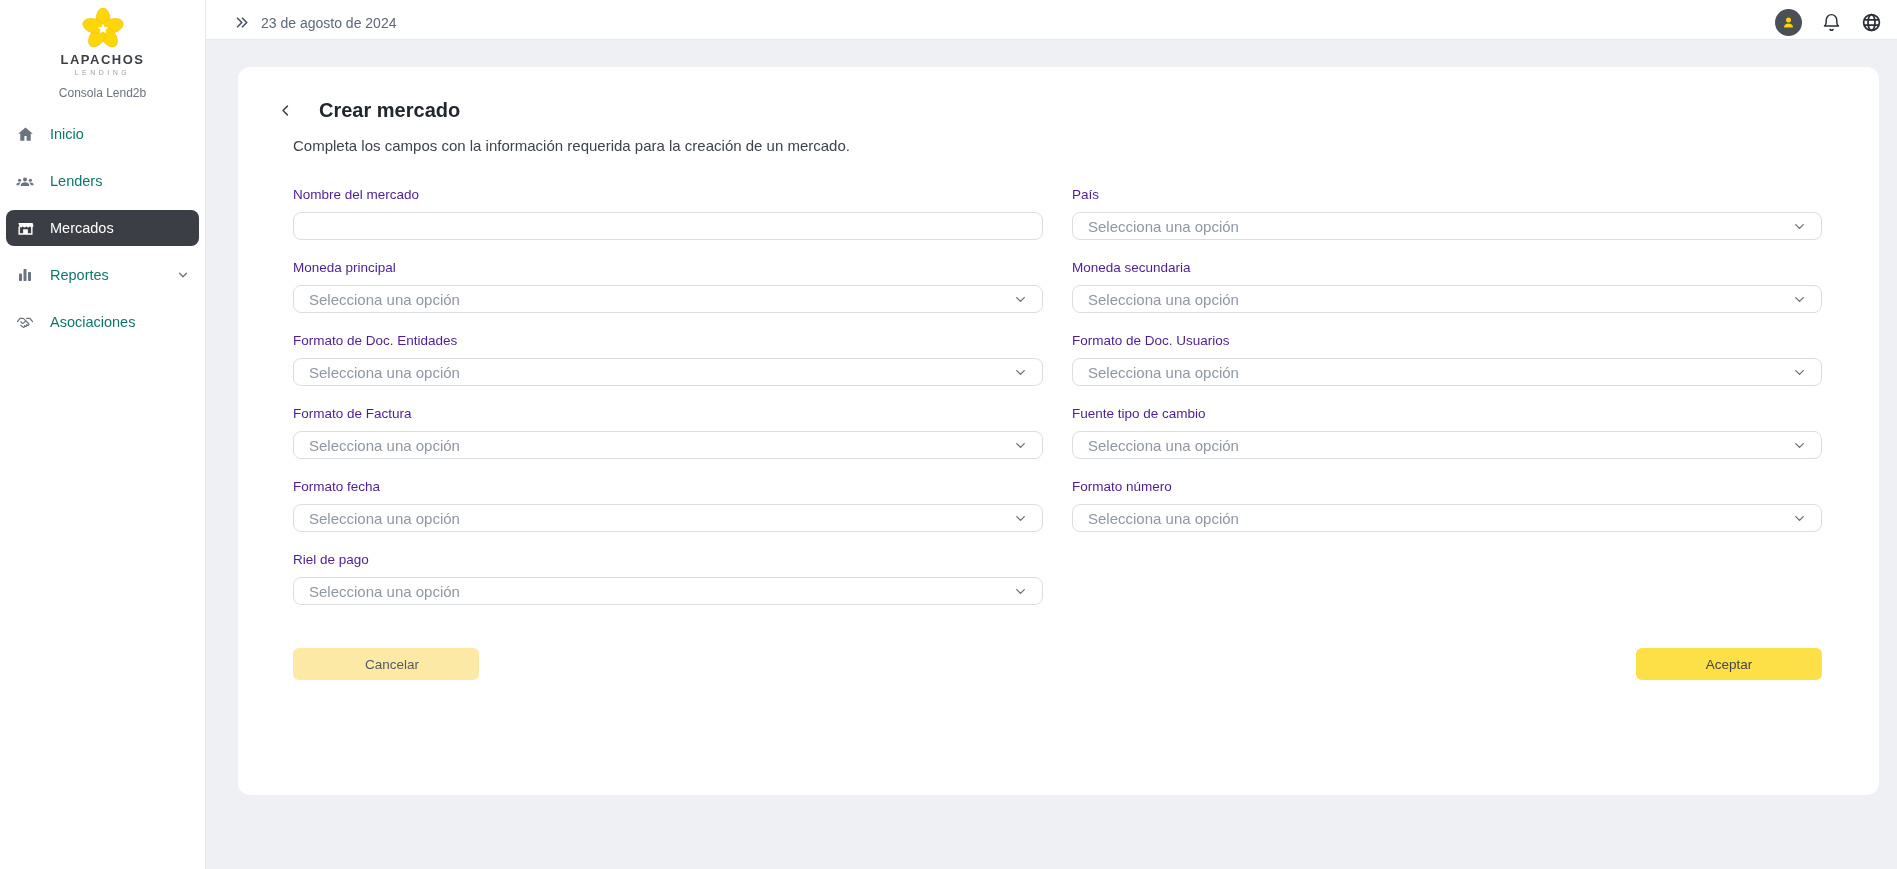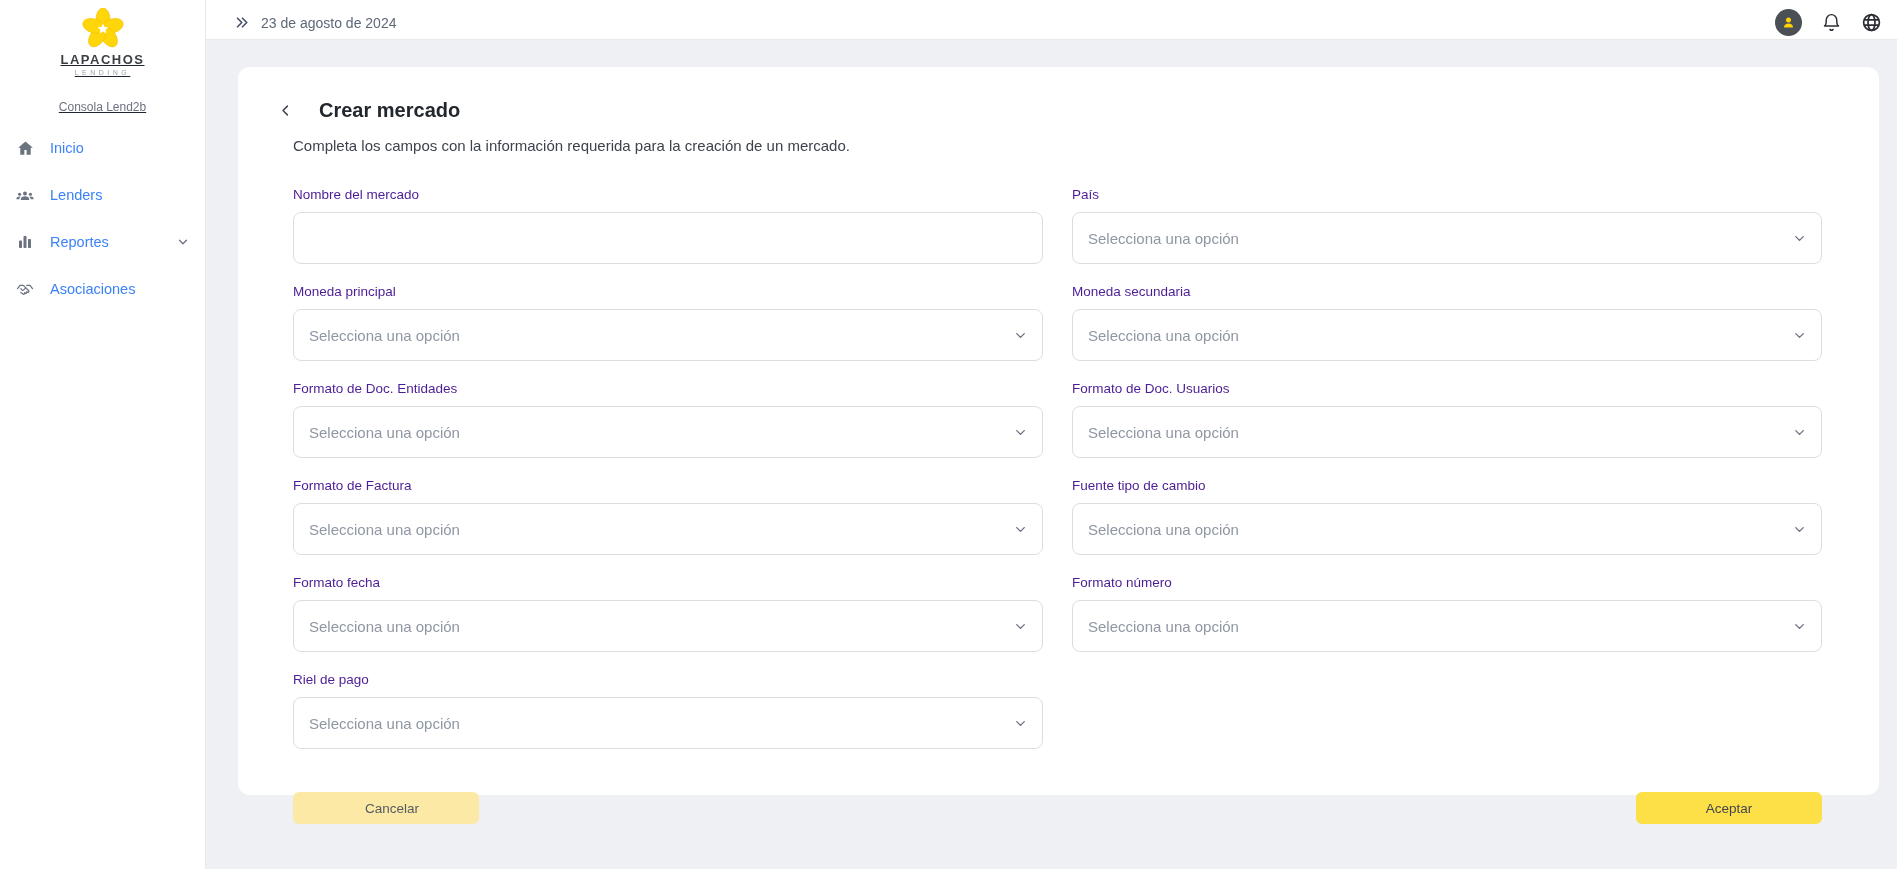--- a/index.html
+++ b/index.html
@@ -11,37 +11,37 @@
     color:#1f2530;
   }
   .app { display:flex; width:1897px; height:869px; }
 
   
   .sidebar {
     width:206px; min-width:206px; background:#ffffff;
     border-right:1px solid #e7e9ec;
     display:flex; flex-direction:column;
   }
-  .brand { padding-top:8px; text-align:center;text-decoration:underline; }
+  .brand { padding-top:8px; text-align:center; }
   .brand .flower { display:block; margin:0 auto; }
   .brand-name {
     font-size:13px; font-weight:bold; letter-spacing:1.5px;
     color:#3c4044; margin-top:2px;
   }
   .brand-sub {
     font-size:7px; letter-spacing:3.5px; color:#9aa1ab; margin-top:2px;
   }
-  .brand-console { font-size:12px; color:#6b7280; margin-top:24px; }
+  .brand-console { font-size:12px; color:#6b7280; margin-top:10px; }
 
   .nav { margin-top:16px; padding:0 6px; }
   .nav-item {
     display:flex; align-items:center; gap:15px;
     height:36px; padding:0 9px; margin-bottom:11px;
     border-radius:8px; cursor:pointer;
-    color:#3b82f6; font-size:14.5px;
+    color:#0f766e; font-size:14.5px;
   }
   .nav-item .nicon { width:20px; height:20px; flex:none; display:flex; align-items:center; justify-content:center; }
   .nav-item.active { background:#3b3e44; color:#ffffff; }
   .nav-item .spacer { flex:1; }
   .nav-chevron { width:14px; height:14px; }
 
   
   .right { flex:1; display:flex; flex-direction:column; min-width:0; }
   .topbar {
     height:40px; min-height:40px; background:#ffffff;
@@ -70,21 +70,21 @@
   .page-subtitle { margin-top:15px; font-size:15px; color:#3d434d; }
 
   
   .form-grid {
     margin-top:33px;
     display:grid; grid-template-columns:1fr 1fr;
     column-gap:29px; row-gap:20px;
   }
   .field-label { display:block; font-size:13.5px; color:#4c1d95; }
   .control {
-    margin-top:10px; height:52px; width:100%;
+    margin-top:10px; height:28px; width:100%;
     border:1px solid #dadee3; border-radius:8px;
     background:#ffffff;
   }
   input.control {
     padding:0 14px; font-size:15px; color:#3d434d; outline:none;
     font-family:"Liberation Sans", sans-serif;
   }
   .select {
     display:flex; align-items:center; justify-content:space-between;
     padding:0 14px 0 15px; cursor:pointer;
@@ -144,20 +144,30 @@
             <circle cx="12" cy="9.5" r="2.4"></circle>
               <circle cx="5.5" cy="10.5" r="1.9"></circle>
               <circle cx="18.5" cy="10.5" r="1.9"></circle>
             <path d="M12 13c-2.6 0-5 1.3-5 3v1.3h10V16c0-1.7-2.4-3-5-3z"></path>
             <path d="M5.5 13.3c-2 0-3.8 1-3.8 2.3v1h3.5V16c0-1 .6-1.9 1.6-2.5-.4-.1-.8-.2-1.3-.2zM18.5 13.3c-.5 0-.9.1-1.3.2 1 .6 1.6 1.5 1.6 2.5v.6h3.5v-1c0-1.3-1.8-2.3-3.8-2.3z"></path>
           </svg>
         </span>
         <span>Lenders</span>
       </div>
 
+      <div class="nav-item active">
+        <span class="nicon">
+          <svg width="19" height="19" viewBox="0 0 24 24" fill="none" stroke="#ffffff" stroke-width="1.8">
+            <path d="M4 9.5V19h16V9.5"></path>
+            <path d="M3 5h18l1 3.5c0 1.2-1 2.2-2.3 2.2-1.2 0-2.2-1-2.2-2.2 0 1.2-1 2.2-2.3 2.2-1.2 0-2.2-1-2.2-2.2 0 1.2-1 2.2-2.2 2.2S8.5 9.7 8.5 8.5c0 1.2-1 2.2-2.2 2.2C5 10.7 4 9.7 4 8.5z" fill="#ffffff" stroke="none"></path>
+            <rect x="9" y="13" width="6" height="6" fill="#ffffff" stroke="none"></rect>
+          </svg>
+        </span>
+        <span>Mercados</span>
+      </div>
 
       <div class="nav-item">
         <span class="nicon">
           <svg width="18" height="18" viewBox="0 0 24 24" fill="#6b7280">
             <rect x="4" y="10" width="4" height="10" rx="1"></rect>
             <rect x="10" y="4" width="4" height="16" rx="1"></rect>
             <rect x="16" y="8" width="4" height="12" rx="1"></rect>
           </svg>
         </span>
         <span>Reportes</span>

